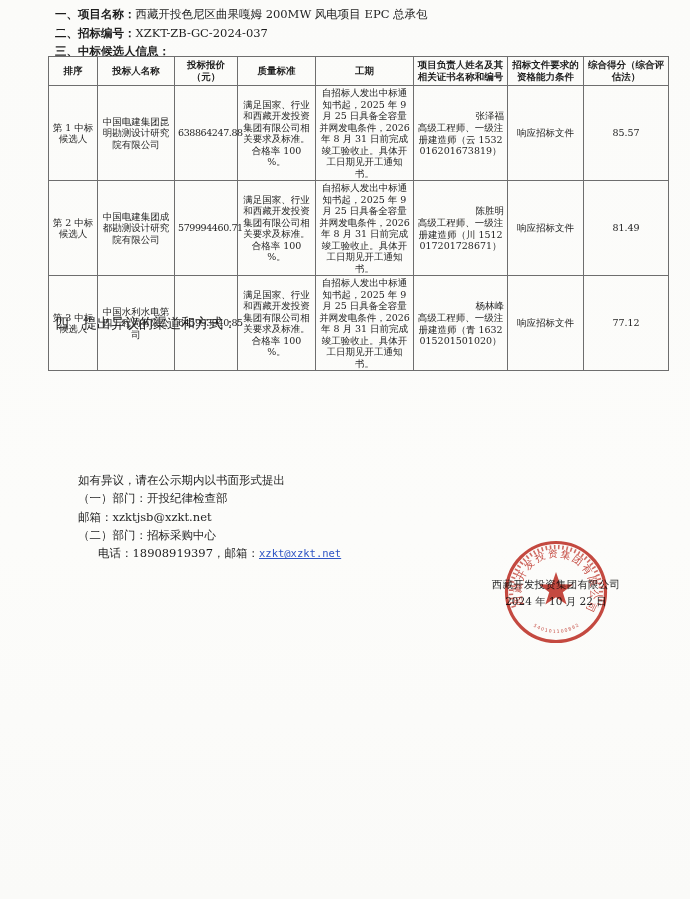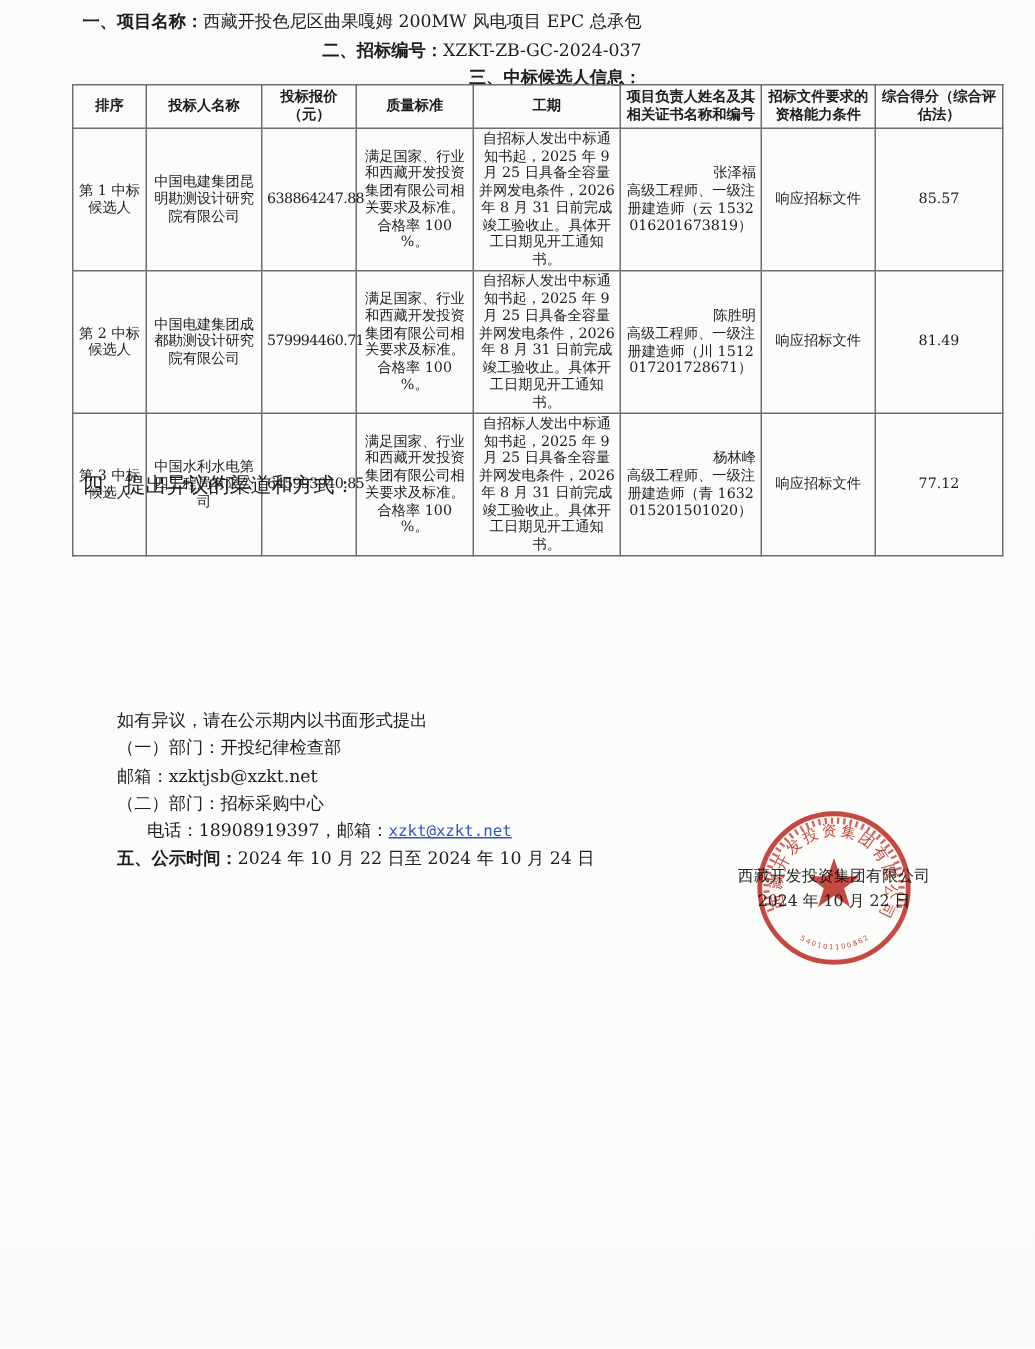--- a/index.html
+++ b/index.html
@@ -4,21 +4,21 @@
 <style>
   html,body { margin:0; padding:0; }
   .page {
     position:relative; width:690px; height:899px;
     background:linear-gradient(180deg,#fbfbf9 0%,#fcfcfa 60%,#fafaf8 100%);
     font-family:"DejaVu Serif","Liberation Serif",serif;
     color:#1d1d1d; overflow:hidden;
   }
   
   .top-block { position:absolute; left:55px; top:5px; }
-  .h-line { font-size:11.5px; line-height:18.5px; white-space:nowrap;text-align:right; }
+  .h-line { font-size:11.5px; line-height:18.5px; white-space:nowrap; }
   .h-label { font-weight:bold; }
   .h-value { font-weight:normal; }
 
   
   table.cand { position:absolute; left:48px; top:56px; width:620px;
     border-collapse:collapse; table-layout:fixed; }
   table.cand th, table.cand td {
     border:1px solid #6e6e6e; padding:1px 3px;
     font-size:9.5px; line-height:11.5px; text-align:center;
     vertical-align:middle; font-weight:normal; word-break:break-all;
@@ -126,21 +126,20 @@
     </table>
 
   <div class="sec-four">四、提出异议的渠道和方式：</div>
 
   <div class="objection">
     <div class="o-line">如有异议，请在公示期内以书面形式提出</div>
     <div class="o-line">（一）部门：开投纪律检查部</div>
     <div class="o-line">邮箱：xzktjsb@xzkt.net</div>
     <div class="o-line">（二）部门：招标采购中心</div>
     <div class="o-line"><span class="mono">电话：18908919397，邮箱：</span><a class="mail-link" href="#">xzkt@xzkt.net</a></div>
-    <div class="o-line"><span class="h-label">五、公示时间：</span><span class="h-value">2024 年 10 月 22 日至 2024 年 10 月 24 日</span></div>
   </div>
 
   <div class="signature">
     <div class="sig-company">西藏开发投资集团有限公司</div>
     <div class="sig-date">2024 年 10 月 22 日</div>
   </div>
 
   <div class="seal">
     <svg width="108" height="108" viewBox="0 0 108 108">
       <defs>

